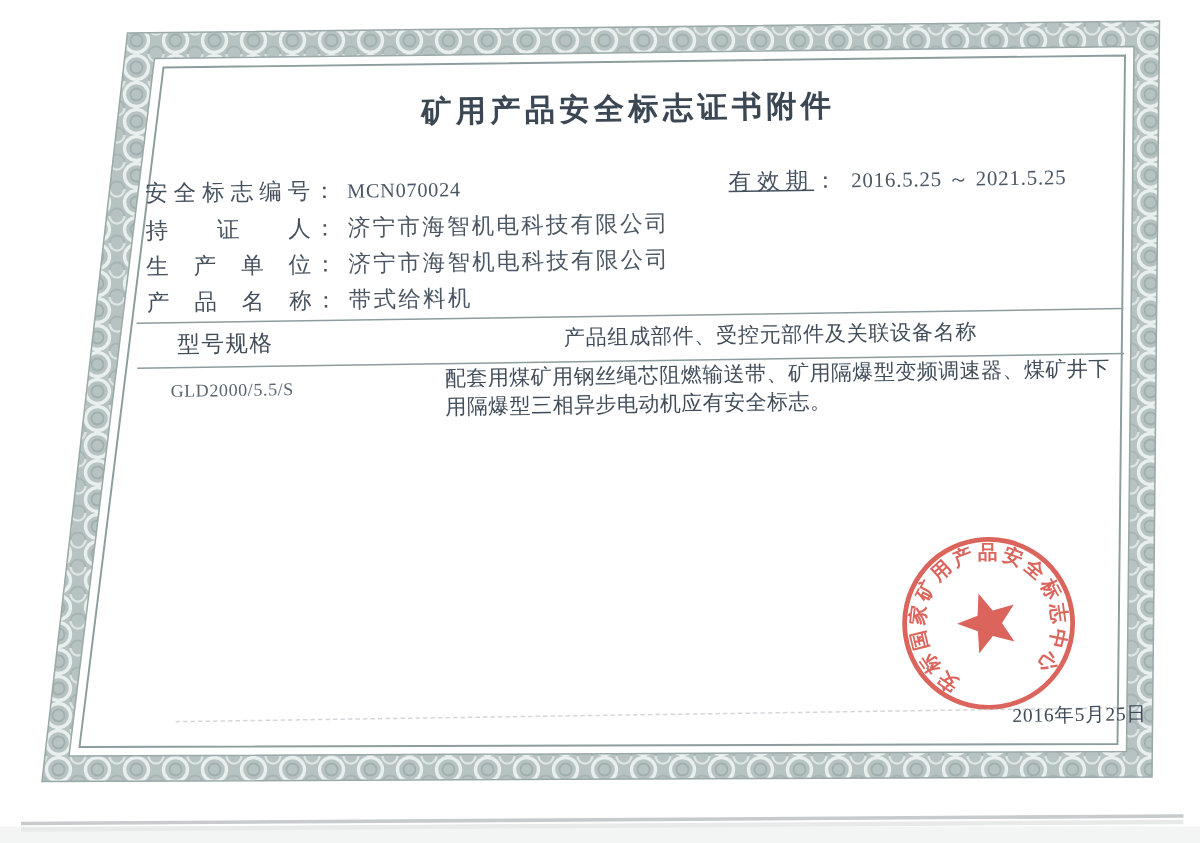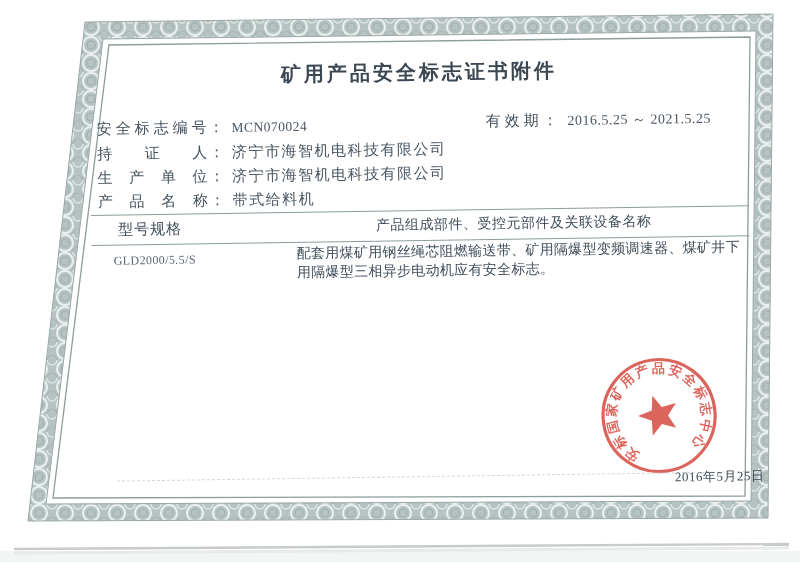--- a/index.html
+++ b/index.html
@@ -19,21 +19,21 @@
   
   .content{
     position:absolute;left:88px;top:10px;width:660px;height:505px;
     transform:rotate(-0.85deg);transform-origin:0 0;
   }
   .title{
     position:absolute;top:54px;left:0;width:660px;text-align:center;
     font-size:20px;font-weight:bold;letter-spacing:3px;color:#3c4754;
   }
   .validity{position:absolute;top:108px;left:396px;font-size:15px;white-space:nowrap;}
-  .validity .lbl{letter-spacing:4px;}
+  .validity .lbl{letter-spacing:4px;text-decoration:underline;}
   .validity .val{font-size:14px;letter-spacing:0.5px;margin-left:6px;color:#4b5764;}
   .field-row{position:absolute;left:7px;font-size:15px;white-space:nowrap;}
   .field-label{display:inline-block;width:110px;text-align:justify;text-align-last:justify;}
   .field-colon{margin:0 4px 0 2px;}
   .field-value{letter-spacing:1.5px;color:#4b5764;}
   .rule{position:absolute;left:0;width:658px;height:0;border-top:1.4px solid var(--rule-line);}
   .rule-1{top:205px;}
   .rule-2{top:235px;}
   .table-header{position:absolute;top:205px;left:0;width:658px;height:30px;display:flex;align-items:center;}
   .th-model{padding-left:27px;width:160px;font-size:15px;letter-spacing:1px;color:#414d5a;}

